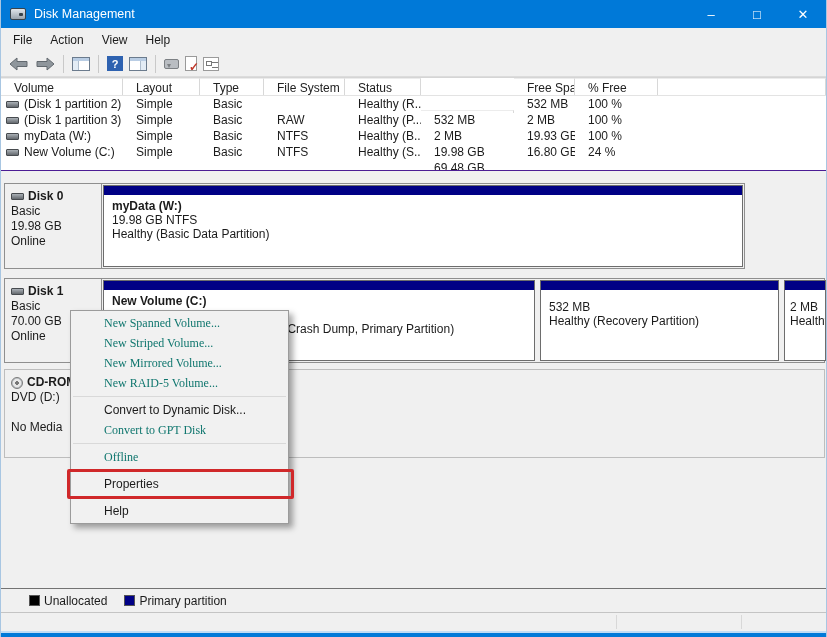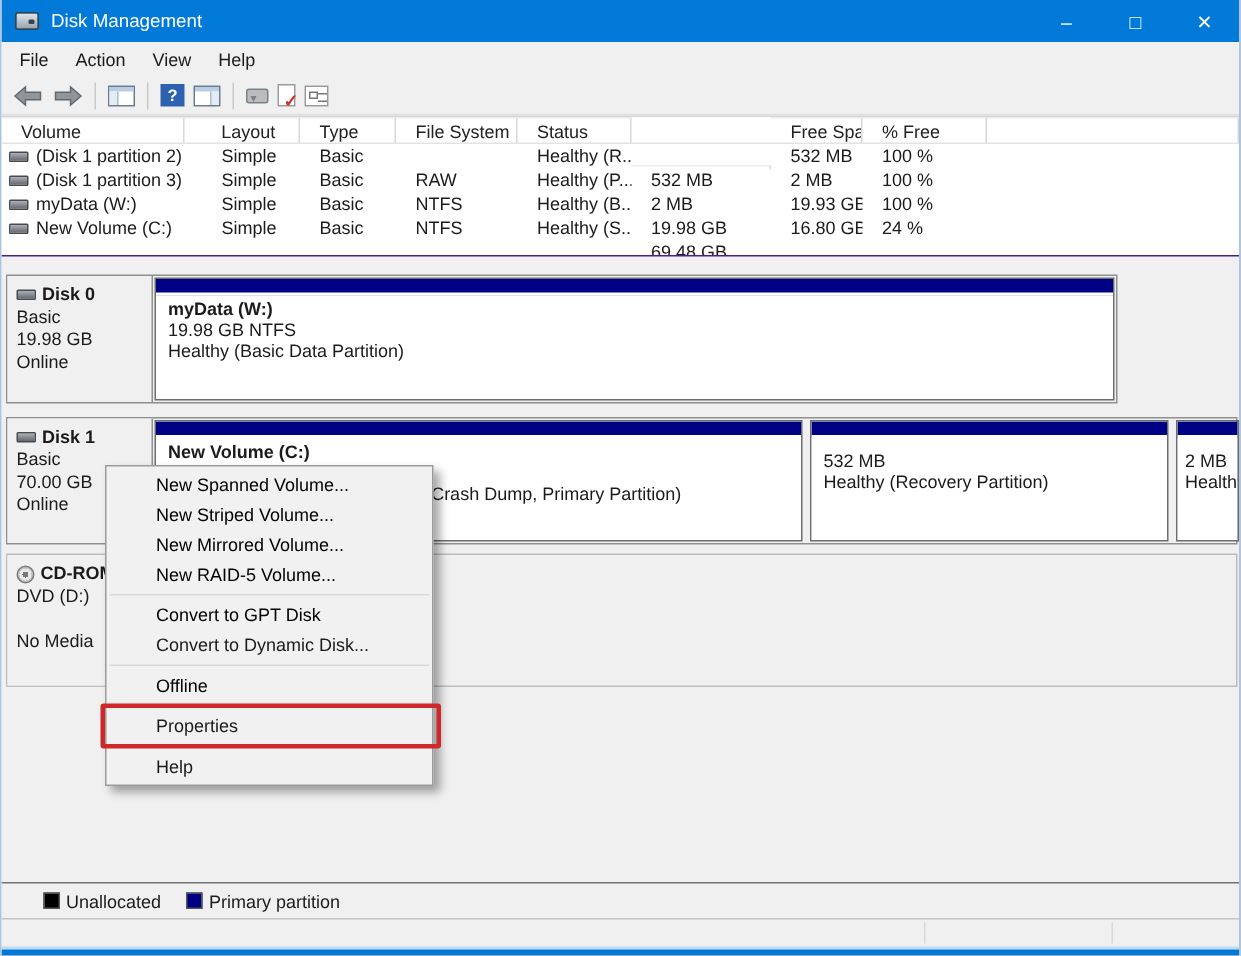--- a/index.html
+++ b/index.html
@@ -48,21 +48,21 @@
   .props-icon::after { content:""; position:absolute; left:8px; top:4px; width:6px; height:1px;
     background:#777; box-shadow:0 5px 0 #777; }
   
   .vol-table { position:absolute; left:0; top:77px; width:100%; height:93px; background:#fff;
     border-top:1px solid #d5d5d5; }
   .vt-header { display:flex; height:18px; align-items:stretch; border-bottom:1px solid #e3e3e3; }
   .vt-hcell { border-right:1px solid #d8d8d8; border-top:1px solid #ececec; padding:2px 4px 0 13px;
     white-space:nowrap; overflow:hidden; color:#222; }
   .vt-row { display:flex; height:16px; align-items:center; }
   .vt-cell { padding:0 4px 0 13px; white-space:nowrap; overflow:hidden; }
-  .c-vol{width:122px;} .c-lay{width:77px;text-align:center;} .c-typ{width:64px;} .c-fs{width:81px;}
+  .c-vol{width:122px;} .c-lay{width:77px;} .c-typ{width:64px;} .c-fs{width:81px;}
   .c-st{width:76px;} .c-cap{width:93px;margin-top:32px;} .c-free{width:61px;} .c-pct{width:83px;} .c-blank{flex:1;}
   .vt-cell.c-vol { display:flex; align-items:center; padding-left:5px; gap:5px; }
   .drive-glyph { width:13px; height:7px; background:linear-gradient(#aab0b6,#64696e);
     border:1px solid #474b4f; border-radius:1px; flex:none; }
   
   .graph { position:absolute; left:0; top:170px; width:100%; height:418px; background:#f0f0f0;
     border-top:1px solid #4c1d95; }
   .disk-row { position:absolute; border:1px solid #8f8f8f; display:flex; background:#f0f0f0; }
   .disk-panel { width:97px; flex:none; border-right:1px solid #8f8f8f; padding:5px 4px 0 6px;
     line-height:15px; background:#f0f0f0; }
@@ -72,21 +72,21 @@
   .part-zone { position:relative; flex:1; }
   .partition { position:absolute; top:1px; bottom:1px; border:1px solid #6d6d6d;
     display:flex; flex-direction:column; overflow:hidden; }
   .part-bar { height:11px; background:#000085; border-bottom:2px solid #fff; flex:none; }
   .part-body { flex:1; background:#fff; padding:2px 0 0 8px; line-height:14px; white-space:nowrap; overflow:hidden; }
   .part-title { font-weight:bold; }
   
   .ctx-menu { position:absolute; left:69px; top:310px; width:219px; background:#f1f1f1;
     border:1px solid #9b9b9b; box-shadow:4px 4px 6px rgba(0,0,0,.35); padding:2px 0; z-index:50; }
   .ctx-item { height:20px; line-height:20px; padding-left:33px; white-space:nowrap; }
-  .ctx-item.disabled { color:#000000; }
+  .ctx-item.disabled { color:#0f766e;font-family:Liberation Serif, serif; }
   .ctx-sep { height:1px; background:#d9d9d9; margin:3px 2px; }
   .ctx-item.help-item { margin-top:7px; }
   .red-box { position:absolute; left:-4px; top:158px; width:227px; height:30px;
     border:3px solid #d0282a; border-radius:2px; z-index:60; pointer-events:none; }
   
   .legend { position:absolute; left:0; top:588px; width:100%; height:24px; background:#f0f0f0;
     border-top:1px solid #737373; display:flex; align-items:center; padding-left:28px; }
   .swatch { width:11px; height:11px; border:1px solid #555; margin-right:4px; flex:none; }
   .swatch.black { background:#000; }
   .swatch.navy { background:#000085; margin-left:17px; }
@@ -293,22 +293,22 @@
       <div class="part-zone"></div>
     </div>
   </div>
 
   <div class="ctx-menu">
     <div class="ctx-item disabled">New Spanned Volume...</div>
     <div class="ctx-item disabled">New Striped Volume...</div>
     <div class="ctx-item disabled">New Mirrored Volume...</div>
     <div class="ctx-item disabled">New RAID-5 Volume...</div>
     <div class="ctx-sep"></div>
+    <div class="ctx-item">Convert to Dynamic Disk...</div>
     <div class="ctx-item disabled">Convert to GPT Disk</div>
-    <div class="ctx-item">Convert to Dynamic Disk...</div>
     <div class="ctx-sep"></div>
     <div class="ctx-item disabled">Offline</div>
     <div class="ctx-sep"></div>
     <div class="ctx-item">Properties</div>
     <div class="ctx-item help-item">Help</div>
     <div class="red-box"></div>
   </div>
 
   <div class="legend">
     <span class="swatch black"></span>

